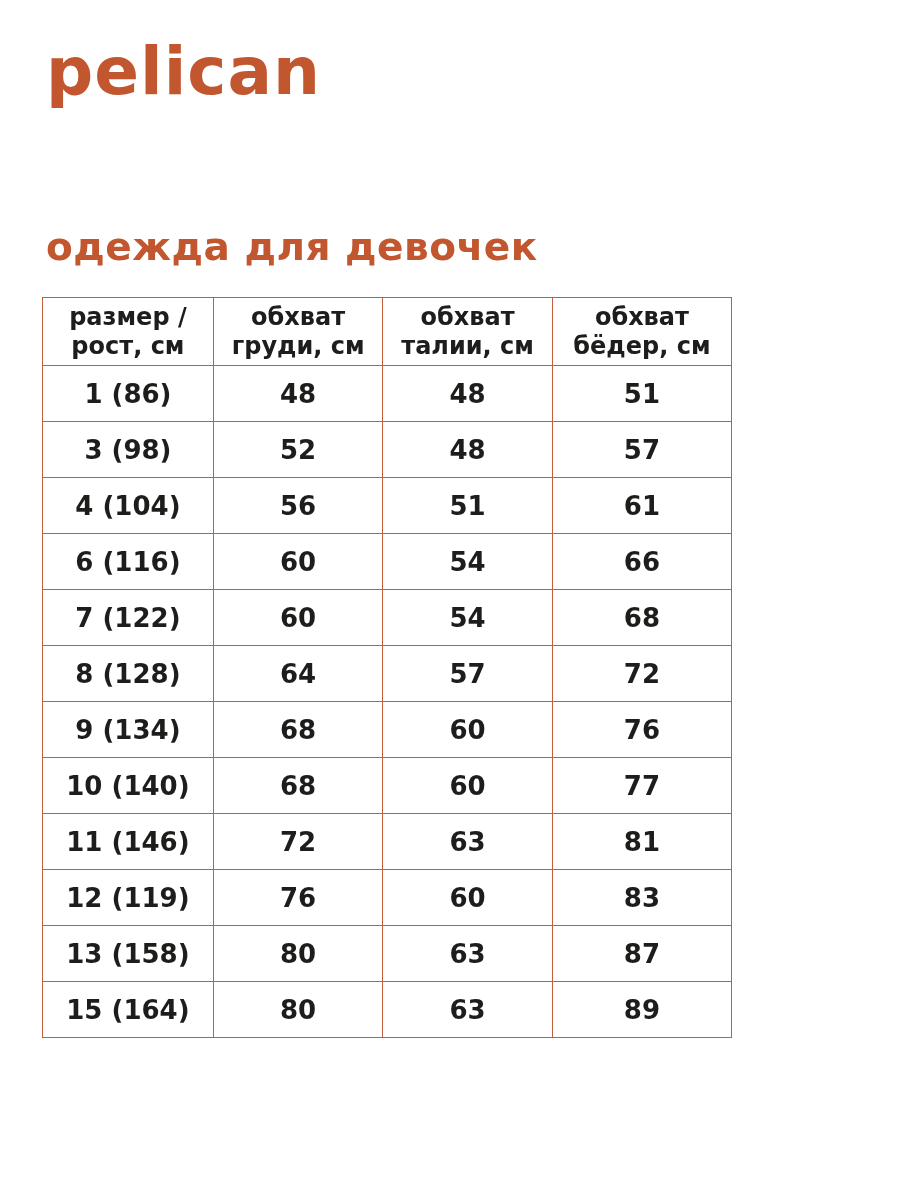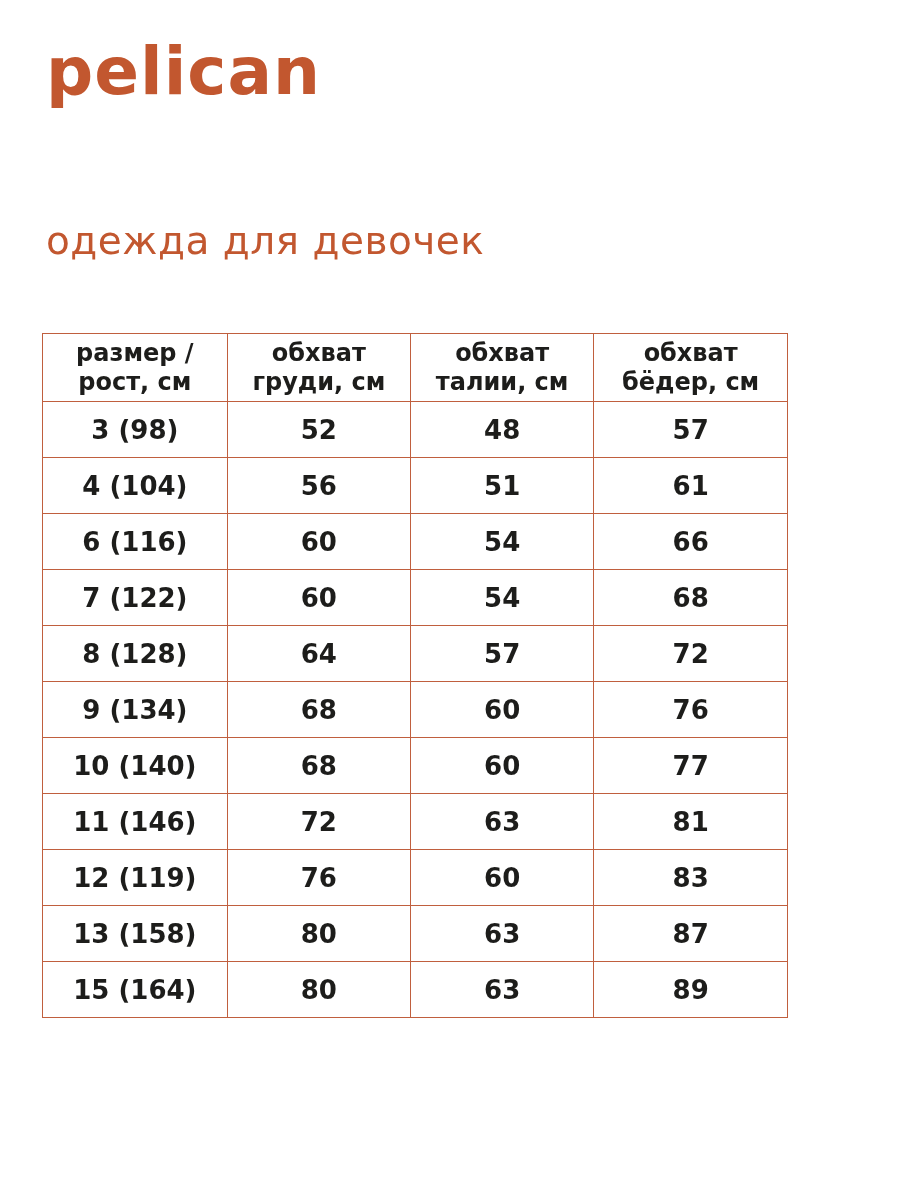--- a/index.html
+++ b/index.html
@@ -29,35 +29,34 @@
     top: 36px;
     font-size: 66px;
     font-weight: bold;
     color: var(--accent);
     letter-spacing: 1px;
     line-height: 1.1;
   }
   .title {
     position: absolute;
     left: 46px;
-    top: 218px;
+    top: 224px;
     font-size: 39px;
-    font-weight: normal;
+    font-weight: bold;
     color: var(--accent);
     letter-spacing: 0.5px;
     text-align: center;
   }
   table.size-table {
     position: absolute;
     left: 42px;
     top: 297px;
-    width: 746px;
+    width: 690px;
     border-collapse: collapse;
     table-layout: fixed;
-    margin-top: 36px;
   }
   .size-table th,
   .size-table td {
     border: 1.5px solid var(--border);
     text-align: center;
     vertical-align: middle;
     font-weight: bold;
     color: var(--text);
   }
   .size-table th {
@@ -99,20 +98,26 @@
 рост, см</th>
         <th>обхват
 груди, см</th>
         <th>обхват
 талии, см</th>
         <th>обхват
 бёдер, см</th>
       </tr>
     </thead>
     <tbody id="table-body">
+        <tr>
+          <td>1 (86)</td>
+          <td>48</td>
+          <td>48</td>
+          <td>51</td>
+        </tr>
         <tr>
           <td>3 (98)</td>
           <td>52</td>
           <td>48</td>
           <td>57</td>
         </tr>
         <tr>
           <td>4 (104)</td>
           <td>56</td>
           <td>51</td>

